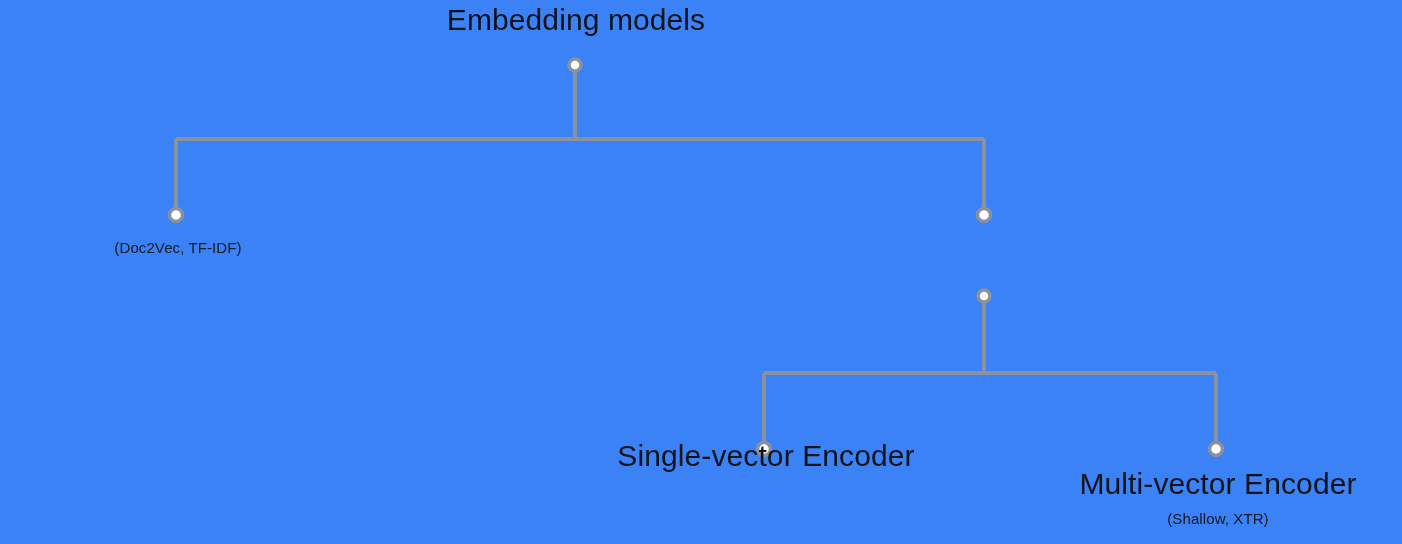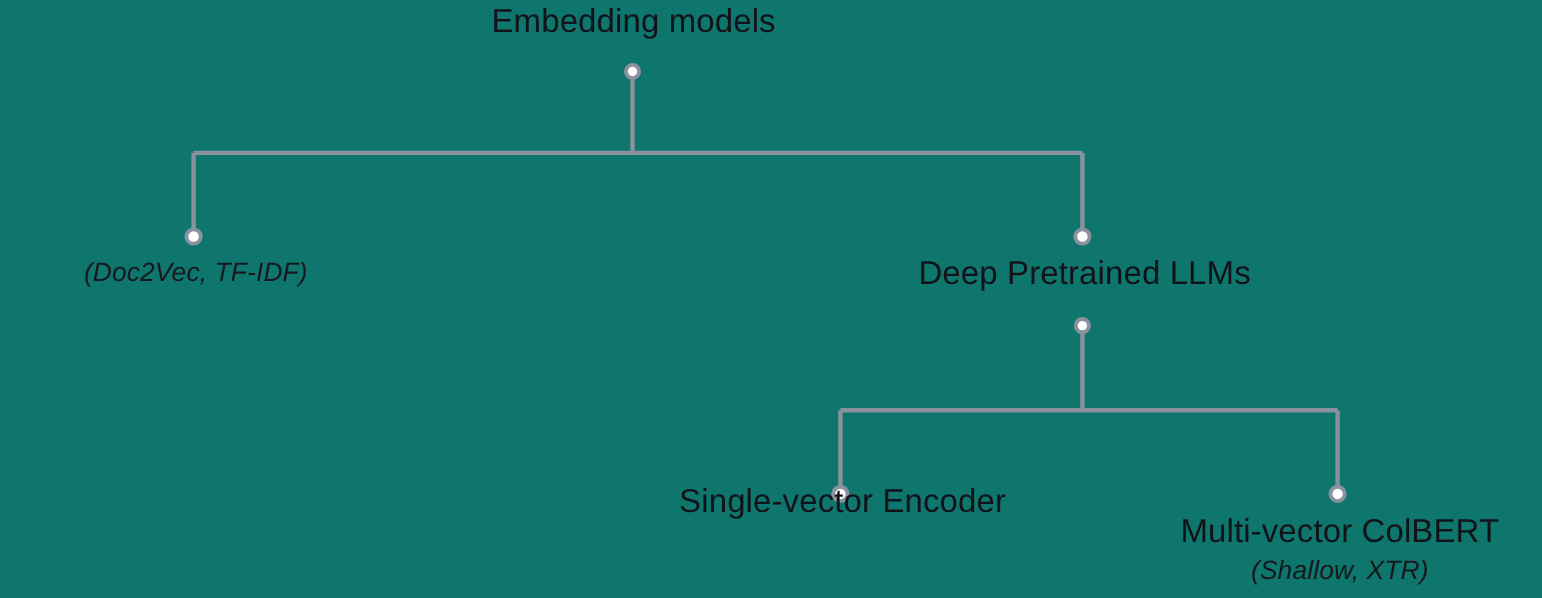--- a/index.html
+++ b/index.html
@@ -8,21 +8,21 @@
     background: #ffffff;
   }
   body {
     font-family: "Liberation Sans", sans-serif;
     -webkit-font-smoothing: antialiased;
   }
   #diagram-root {
     position: relative;
     width: 1402px;
     height: 544px;
-    background: #0f766e;
+    background: #3b82f6;
     overflow: hidden;
   }
   #connectors {
     position: absolute;
     left: 0;
     top: 0;
     width: 1402px;
     height: 544px;
   }
   .node {
@@ -33,26 +33,25 @@
   }
   .node-title {
     color: #111318;
     font-size: 30px;
     font-weight: 400;
     letter-spacing: 0.1px;
     line-height: 36px;
   }
   .node-sub {
     color: #16181d;
-    font-size: 24px;
+    font-size: 15px;
     font-weight: 400;
     letter-spacing: 0.1px;
     line-height: 28px;
     margin-top: 3px;
-    font-style: italic;
   }
   
   #node-root { left: 576px; top: 2px; }
   
   #node-bow  { left: 178px; top: 231px; }
   #node-llm  { left: 986px; top: 231px; }
   
   #node-single { left: 766px; top: 438px; }
   #node-multi  { left: 1218px; top: 466px; }
 </style>
@@ -89,26 +88,23 @@
   </svg>
 
   <div class="node" id="node-root">
     <div class="node-title">Embedding models</div>
   </div>
 
   <div class="node" id="node-bow">
     <div class="node-sub">(Doc2Vec, TF-IDF)</div>
   </div>
 
-  <div class="node" id="node-llm">
-    <div class="node-title">Deep Pretrained LLMs</div>
-  </div>
 
   <div class="node" id="node-single">
     <div class="node-title">Single-vector Encoder</div>
   </div>
 
   <div class="node" id="node-multi">
-    <div class="node-title">Multi-vector ColBERT</div>
+    <div class="node-title">Multi-vector Encoder</div>
     <div class="node-sub">(Shallow, XTR)</div>
   </div>
 
 </div>
 
 </body></html>

